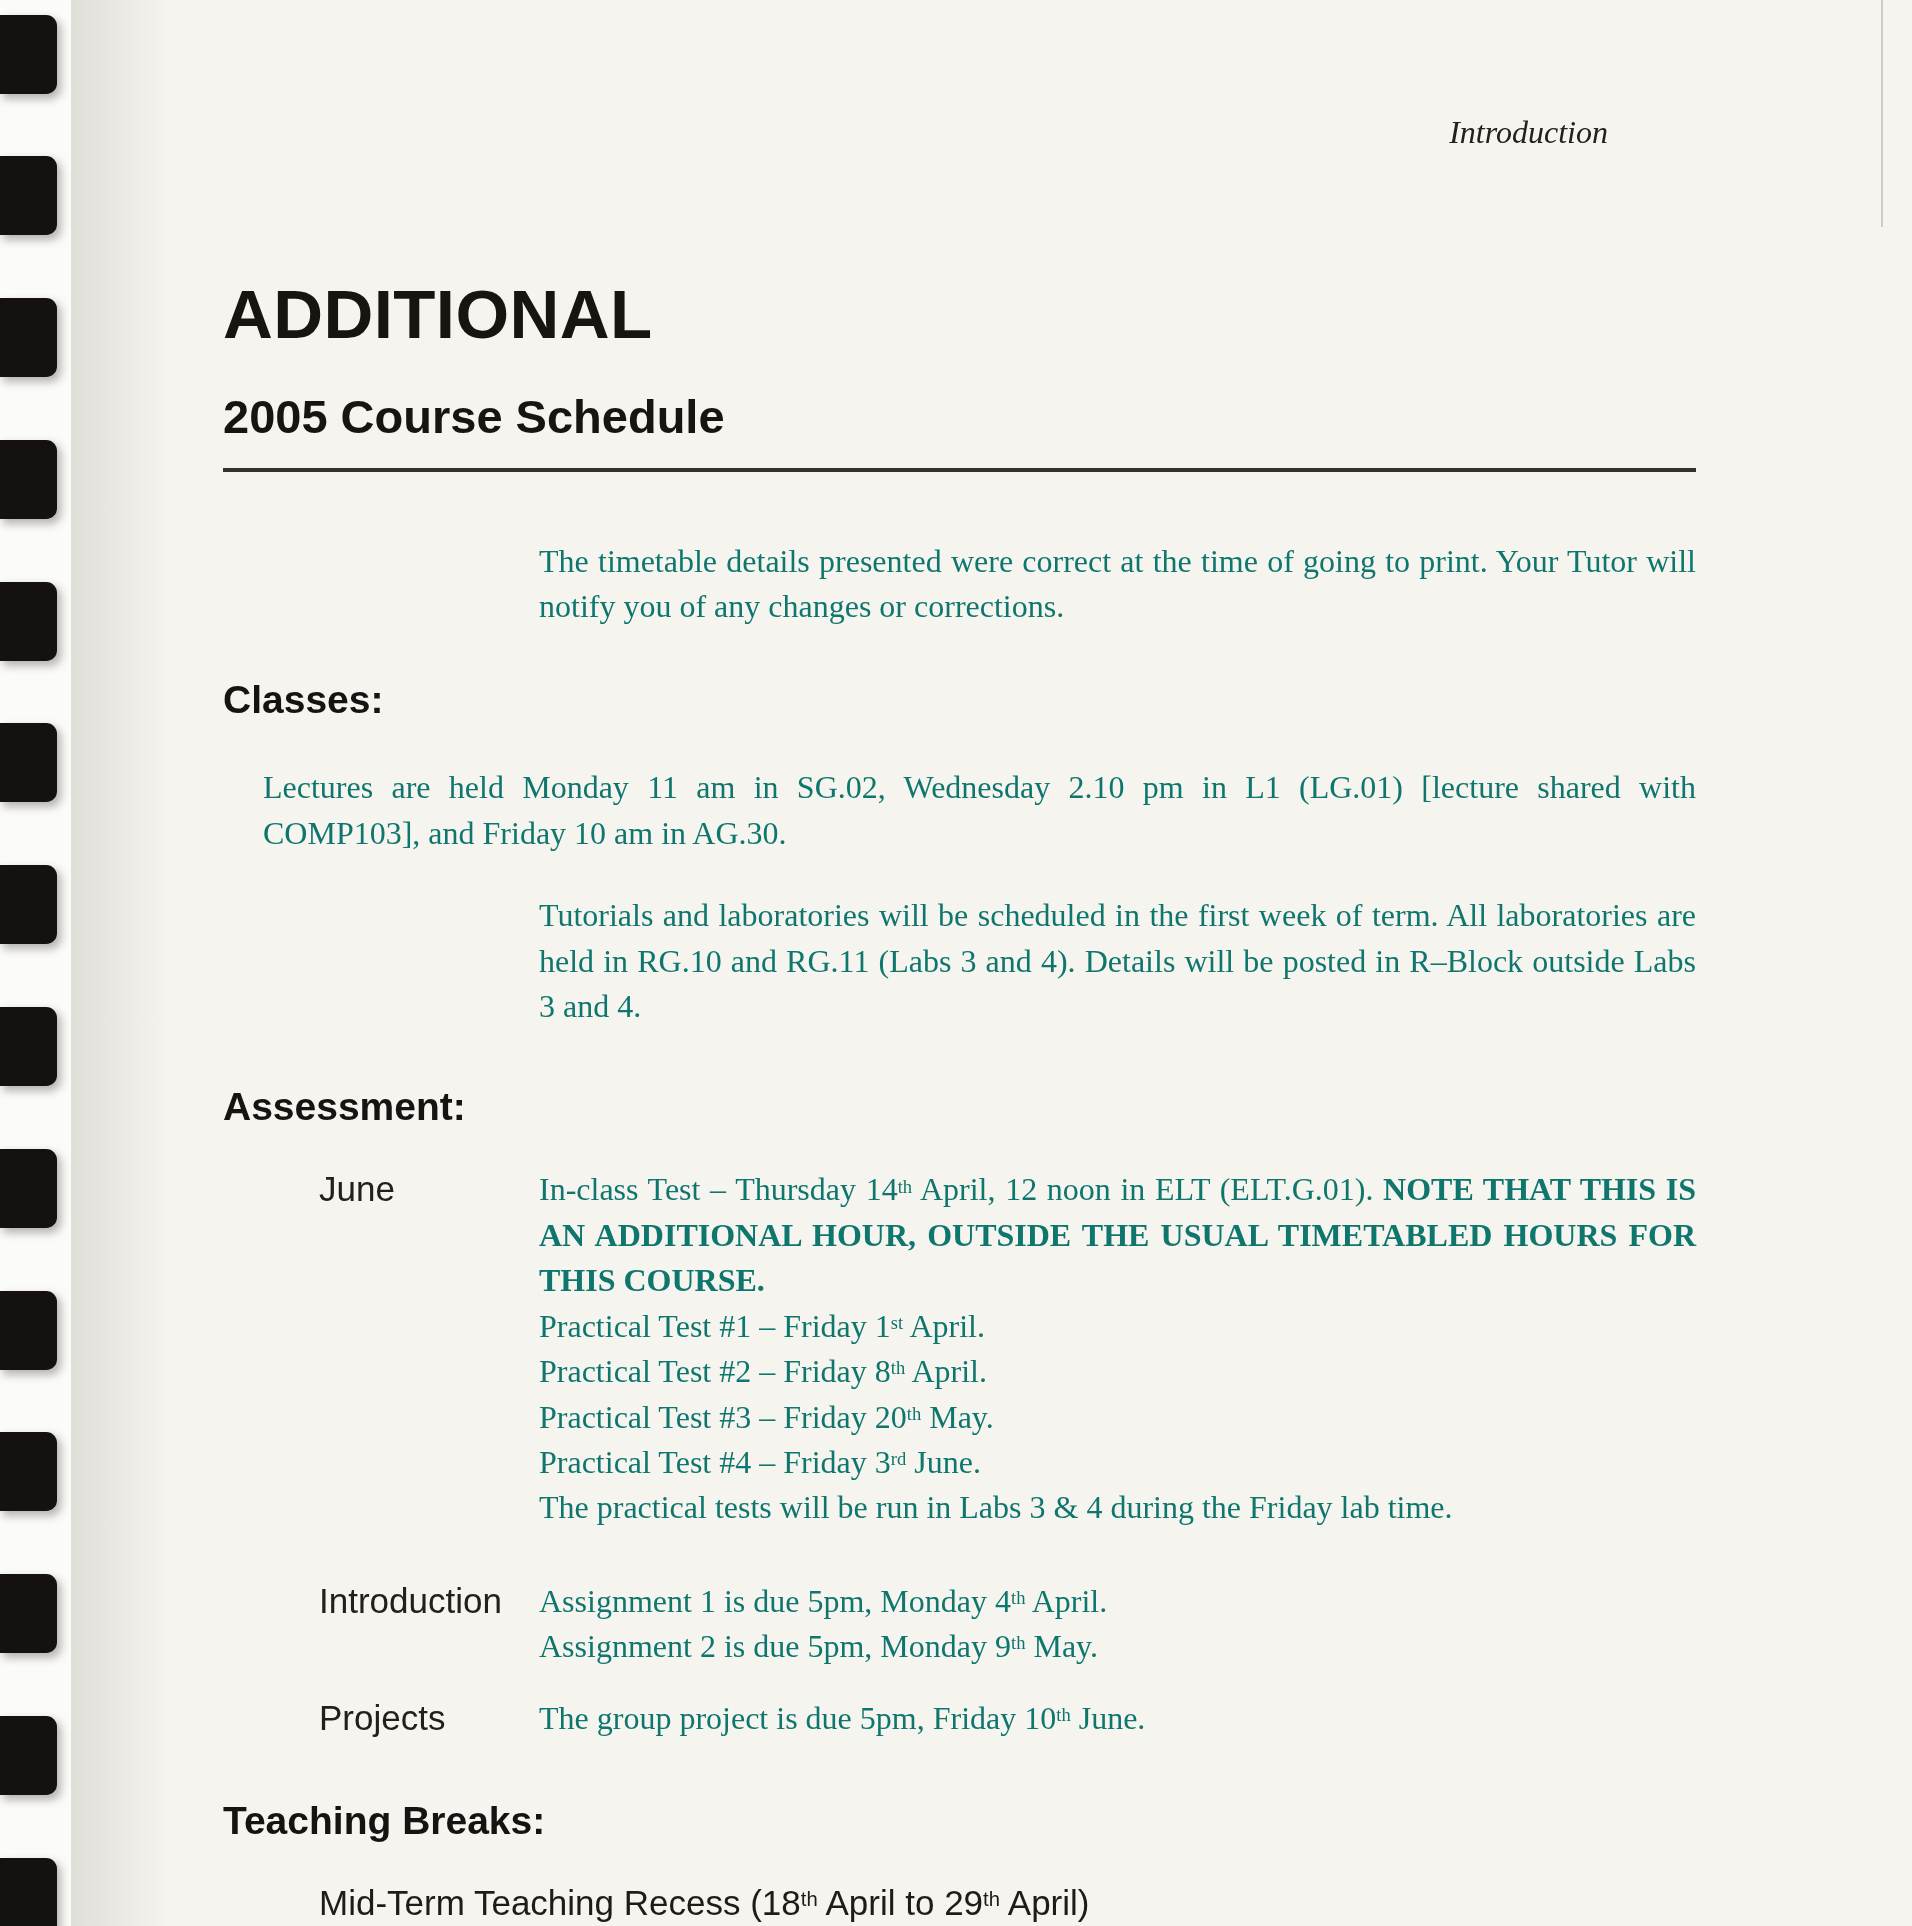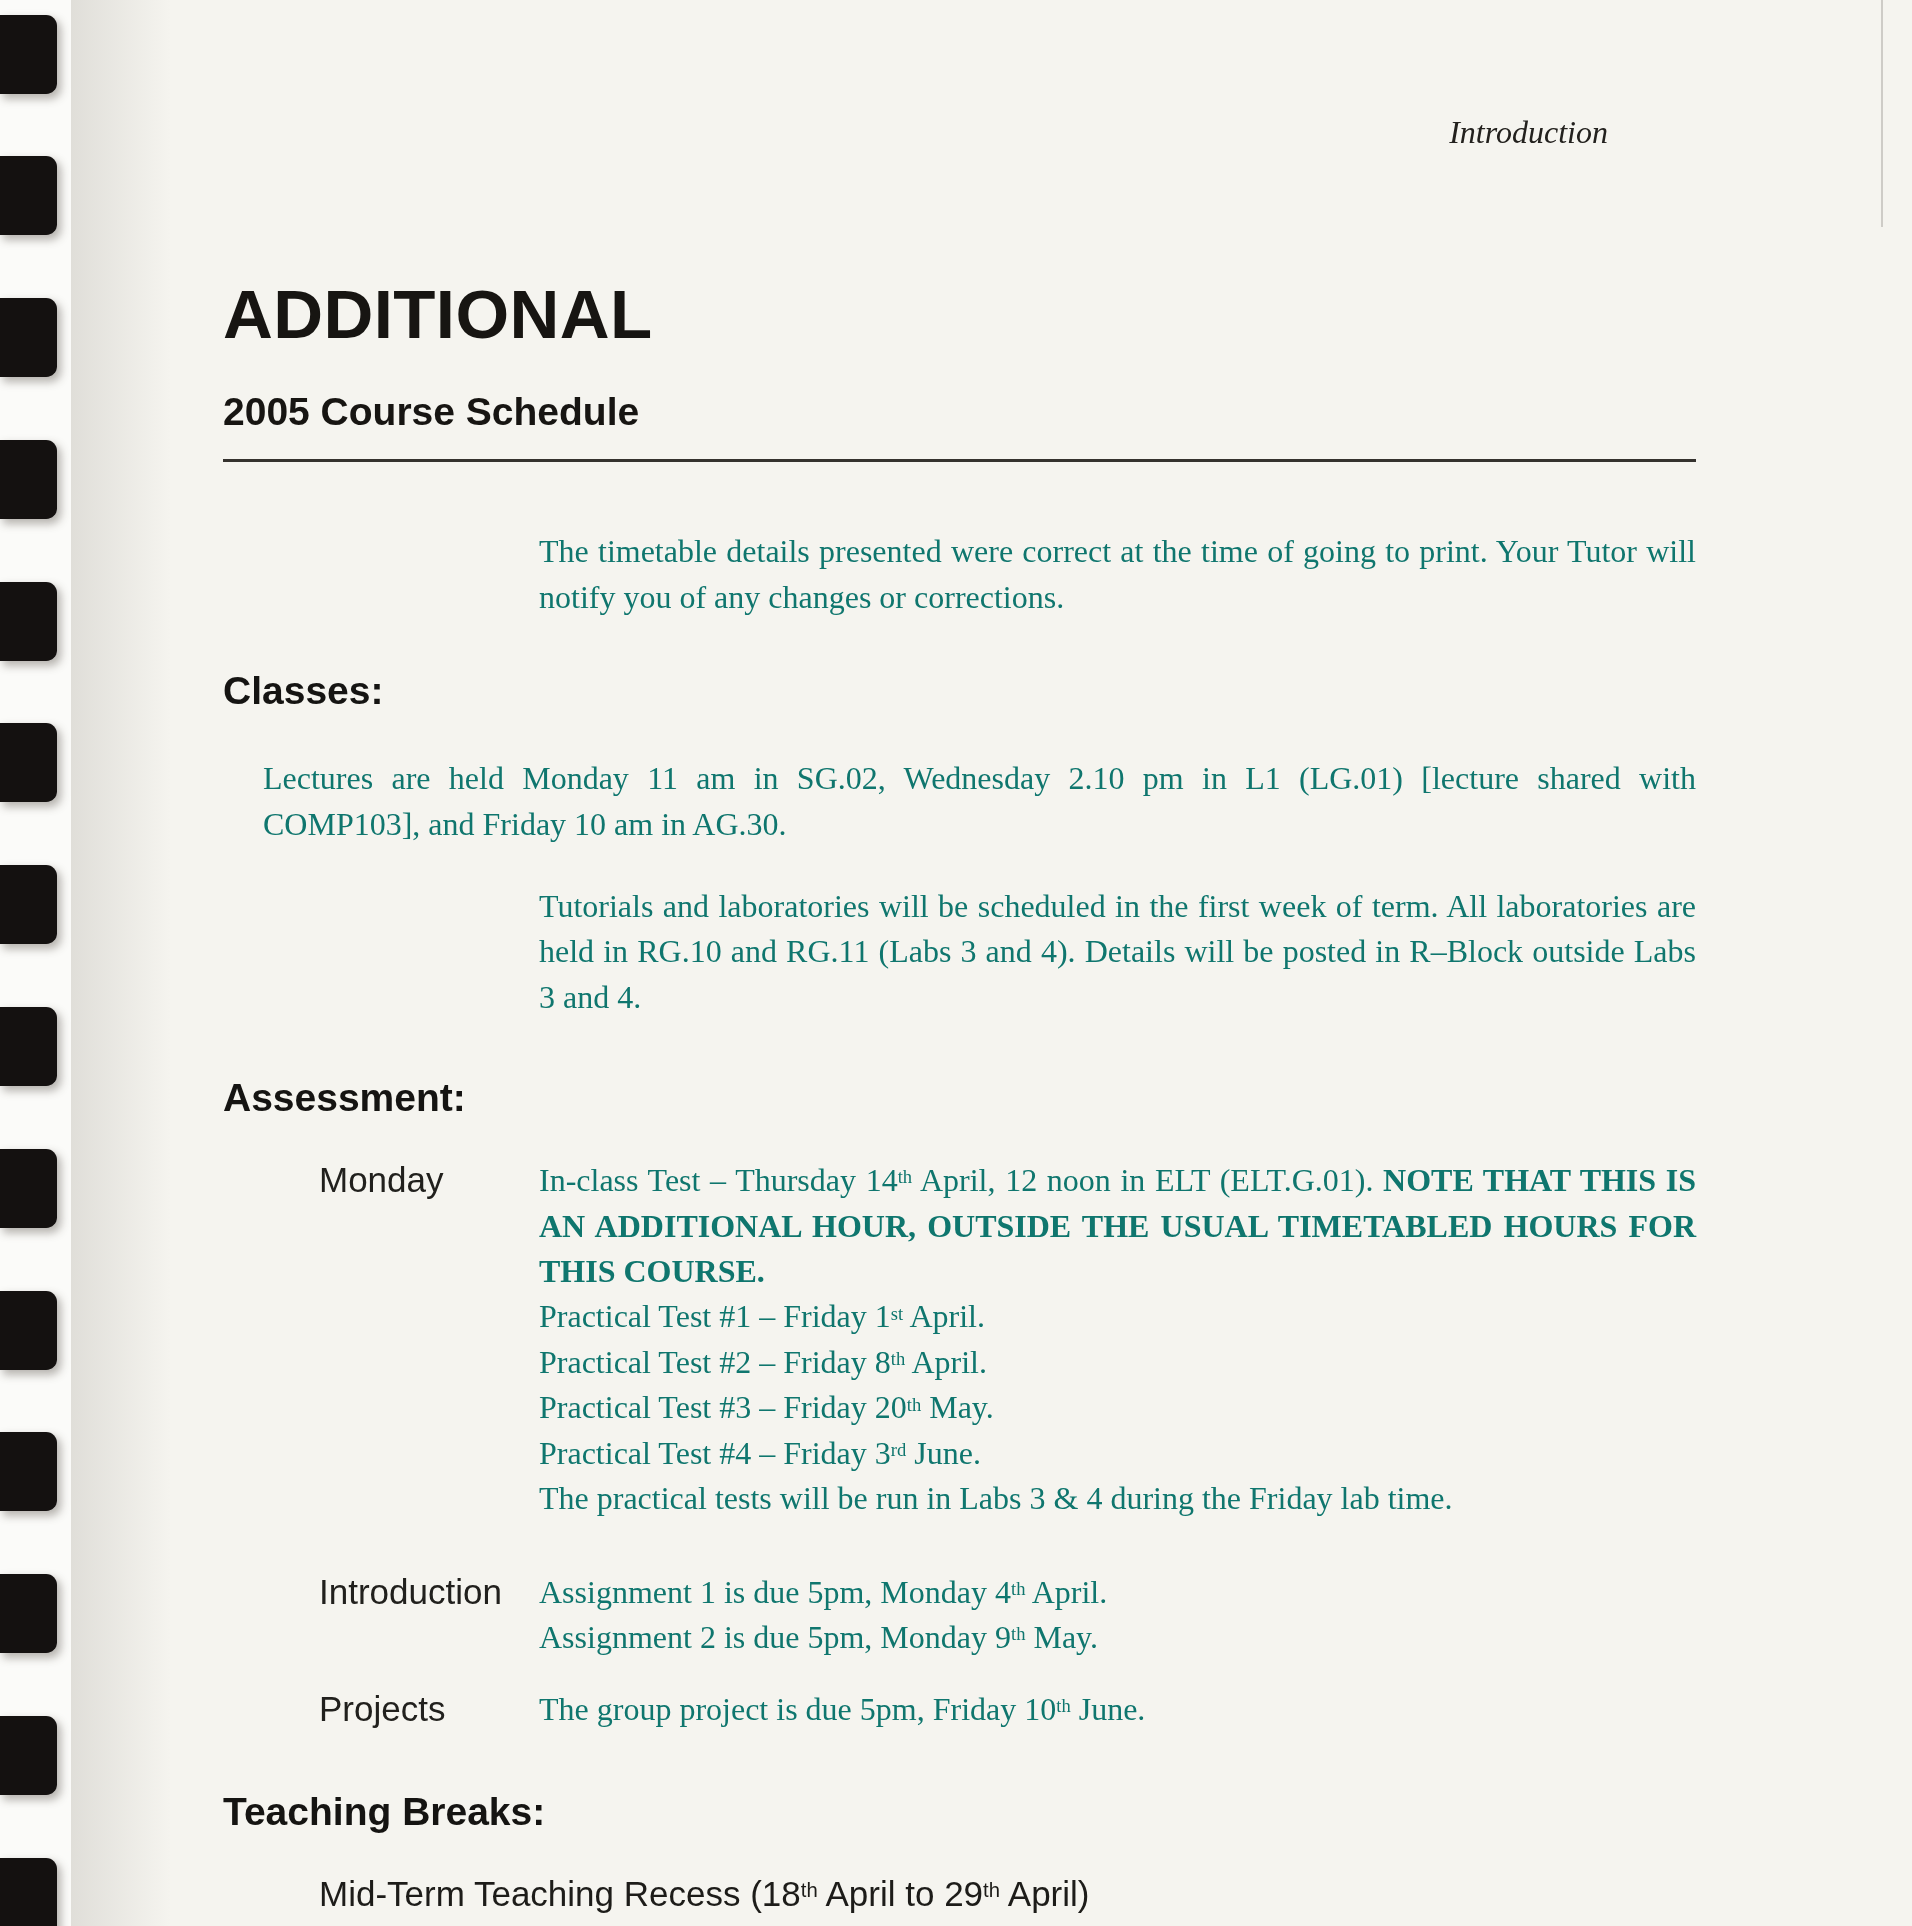--- a/index.html
+++ b/index.html
@@ -39,21 +39,21 @@
     text-align:right;font-style:italic;font-size:32px;line-height:1.25;
     padding-right:88px;color:#23211e;
   }
   .title{
     font-family:"Liberation Sans",sans-serif;font-weight:bold;
     font-size:69px;line-height:1.05;letter-spacing:0.4px;
     margin:127px 0 0 0;color:#171512;
   }
   .subtitle{
     font-family:"Liberation Sans",sans-serif;font-weight:bold;
-    font-size:39px;line-height:1.15;margin:39px 0 0 0;color:#171512;
+    font-size:47px;line-height:1.15;margin:39px 0 0 0;color:#171512;
   }
   .rule{height:3.1px;background:#35322e;margin-top:24px;}
   .body{font-size:32px;line-height:1.42;margin:0;color:#0f766e;}
   .indent{margin-left:316px;}
   .justify{text-align:justify;}
   .section{
     font-family:"Liberation Sans",sans-serif;font-weight:bold;
     font-size:39px;line-height:1.15;margin:0;color:#151412;
   }
   #sec-classes{margin-top:49px;}
@@ -112,21 +112,21 @@
     <p class="body indent justify" id="p-intro">The timetable details presented were correct at the time of going to print.  Your Tutor will notify you of any changes or corrections.</p>
 
     <h3 class="section" id="sec-classes">Classes:</h3>
 
     <p class="body indent justify" id="p-lectures">Lectures are held Monday 11 am in SG.02, Wednesday 2.10 pm in L1 (LG.01) [lecture shared with COMP103], and Friday 10 am in AG.30.</p>
     <p class="body indent justify" id="p-tutorials">Tutorials and laboratories will be scheduled in the first week of term.  All laboratories are held in RG.10 and RG.11 (Labs 3 and 4).  Details will be posted in R–Block outside Labs 3 and 4.</p>
 
     <h3 class="section" id="sec-assessment">Assessment:</h3>
 
     <div class="row" id="row-tests">
-      <div class="label">Monday</div>
+      <div class="label">June</div>
       <div class="rowbody">
         <p class="body justify"><span>In-class Test – Thursday 14<sup>th</sup> April, 12 noon in ELT (ELT.G.01).  </span><span class="b">NOTE THAT THIS IS AN ADDITIONAL HOUR, OUTSIDE THE USUAL TIMETABLED HOURS FOR THIS COURSE.</span></p>
         <p class="body">Practical Test #1 – Friday 1<sup>st</sup> April.</p>
         <p class="body">Practical Test #2 – Friday 8<sup>th</sup> April.</p>
         <p class="body">Practical Test #3 – Friday 20<sup>th</sup> May.</p>
         <p class="body">Practical Test #4 – Friday 3<sup>rd</sup> June.</p>
         <p class="body">The practical tests will be run in Labs 3 &amp; 4 during the Friday lab time.</p>
       </div>
     </div>
 

